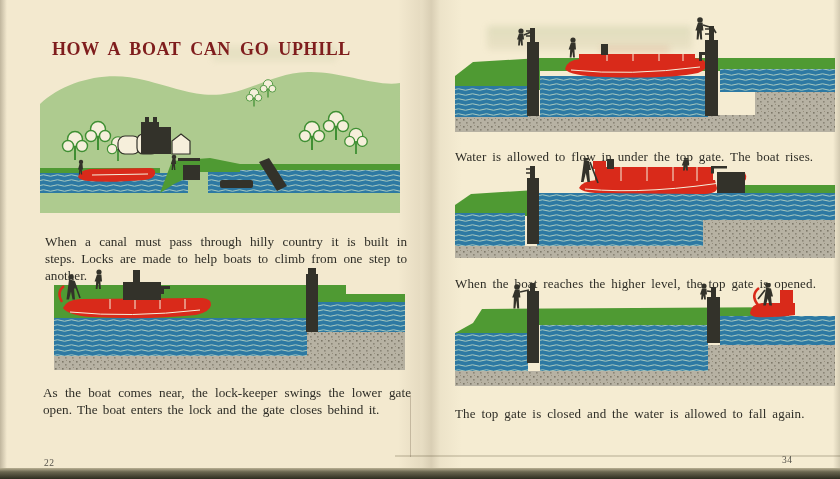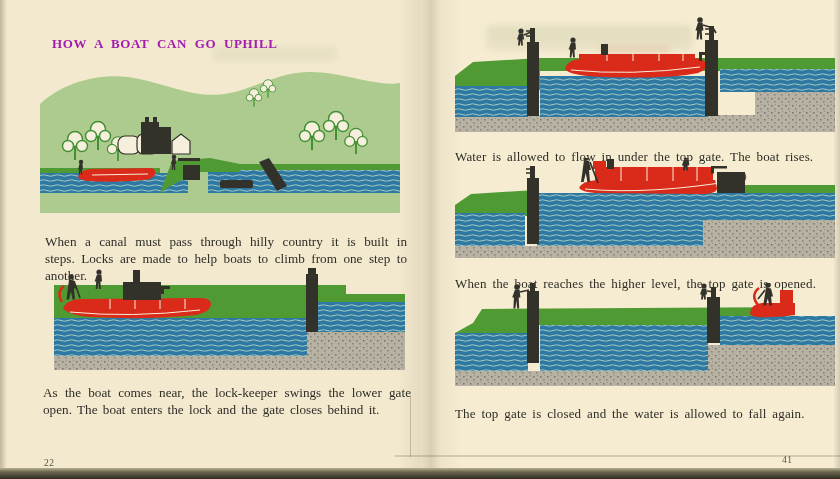--- a/index.html
+++ b/index.html
@@ -1,22 +1,22 @@
 <!DOCTYPE html>
 <html><head>
 <meta charset="utf-8">
 <style>
   html,body{margin:0;padding:0;}
   #spread{position:relative;width:840px;height:479px;background:#f3e9cf;overflow:hidden;
           font-family:"Liberation Serif", serif;}
   .abs{position:absolute;}
   .page-left{left:0;top:0;width:420px;height:479px;background:#f3e9cf;}
   .page-right{left:420px;top:0;width:420px;height:479px;background:#f5ecd2;}
-  .title{left:52px;top:27px;width:340px;font-weight:700;font-size:13px;letter-spacing:.6px;
-         word-spacing:4px;color:#a21caf;}
+  .title{left:52px;top:27px;width:340px;font-weight:700;font-size:18px;letter-spacing:.6px;
+         word-spacing:4px;color:#7f1d1d;}
   .para{font-size:13.2px;line-height:1.28;color:#2e2d26;text-align:justify;word-spacing:2px;}
   .p1{left:45px;top:221px;width:362px;}
   .p2{left:43px;top:372px;width:368px;}
   .caption{font-size:13px;line-height:1.3;color:#2e2d26;word-spacing:2.4px;letter-spacing:.15px;}
   .c1{left:455px;top:136px;width:382px;}
   .c2{left:455px;top:263px;width:384px;}
   .c3{left:455px;top:393px;width:384px;}
   .pagenum{font-size:9.5px;color:#55524a;letter-spacing:.5px;margin-top:46px;}
   .pn-l{left:44px;top:412px;}
   .pn-r{left:782px;top:409px;}
@@ -324,21 +324,21 @@
       <rect x="256" y="4" width="5" height="12"></rect>
       <g>
         <circle cx="249" cy="3" r="2.6"></circle>
         <path d="M247,5.5 h4.4 l.6,6 h-1.5 l.4,5 h-1.7 l-.7,-4 l-.7,4 h-1.7 l.4,-5 h-1.5 z"></path>
         <line x1="252" y1="8" x2="260" y2="9" stroke="#33322a" stroke-width="1.6"></line>
       </g>
     </g>
   </svg>
   <p class="abs caption c3">The top gate is closed and the water is allowed to fall again.</p>
 
-  <div class="abs pagenum pn-r">41</div>
+  <div class="abs pagenum pn-r">34</div>
 
   <div class="abs gutter"></div>
   <div class="abs crease"></div>
   <div class="abs edge-left"></div>
   <div class="abs edge-right"></div>
   <div class="abs page-step"></div>
   <div class="abs bottom-band"></div>
 </div>
 
 </body></html>

